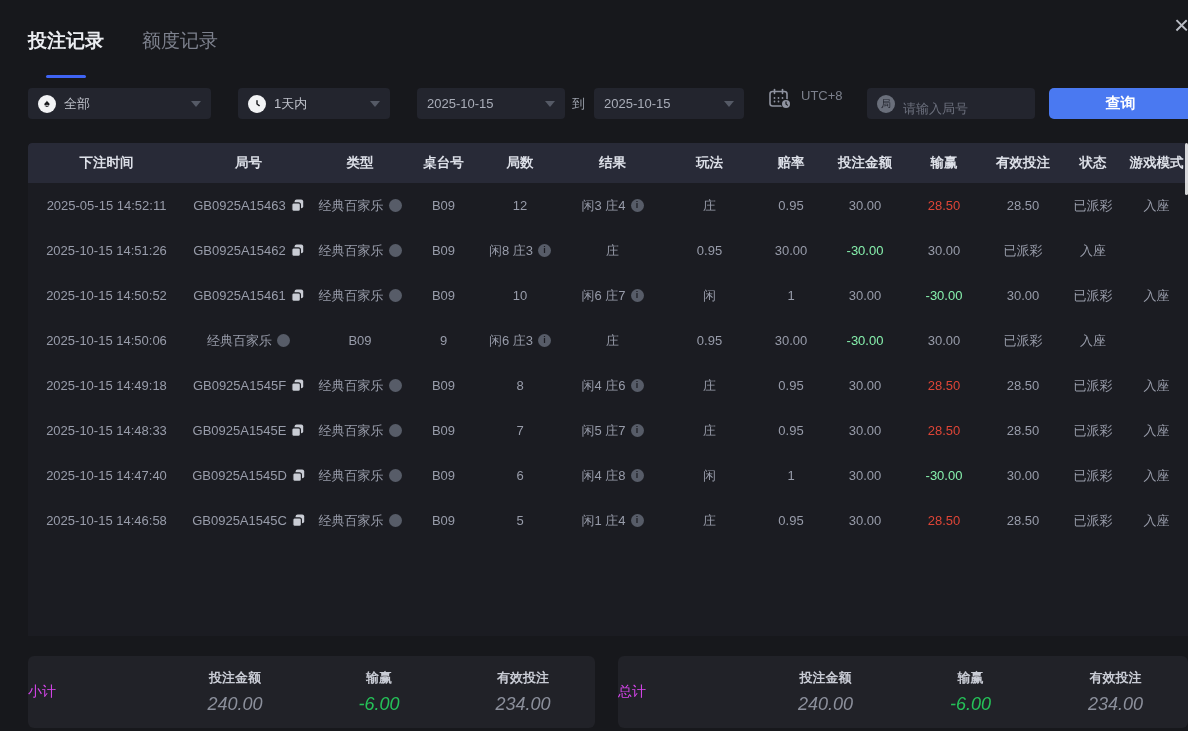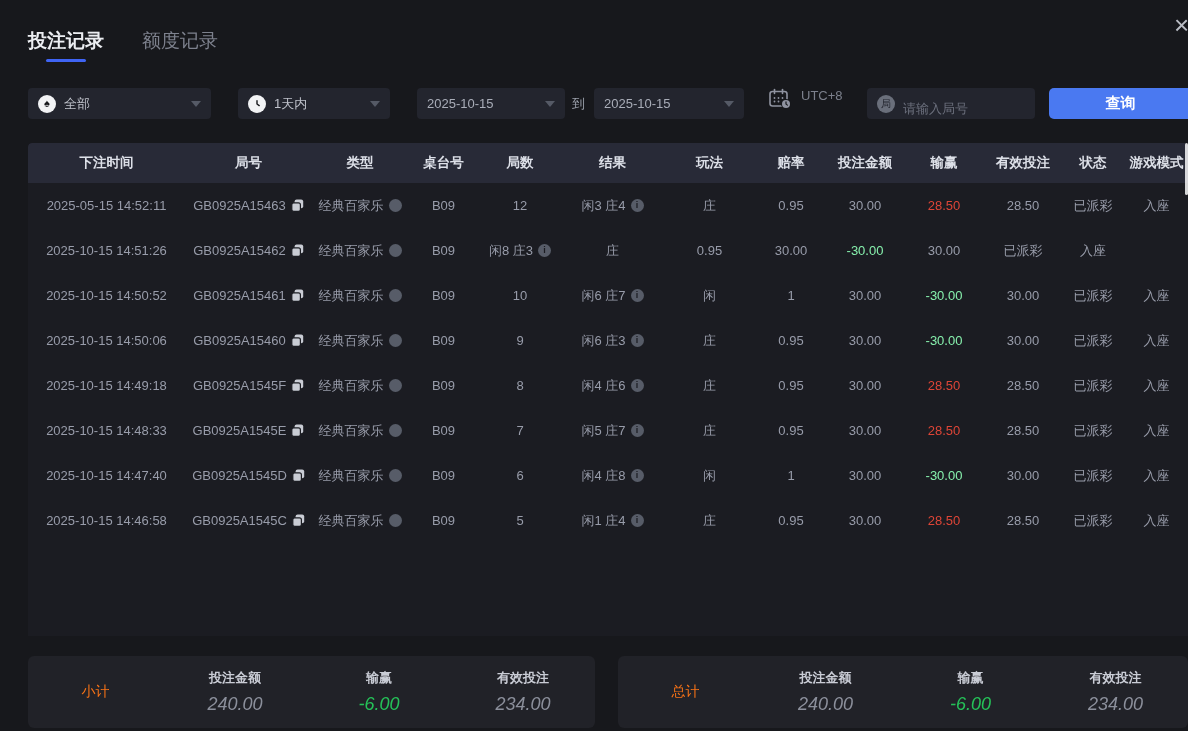--- a/index.html
+++ b/index.html
@@ -6,21 +6,21 @@
   html,body { width:1188px; height:731px; }
   body {
     background:#17181c;
     font-family:"Liberation Sans","DejaVu Sans",sans-serif;
     color:#989caa;
     position:relative;
     overflow:hidden;
   }
   
   .tabs { position:absolute; left:28px; top:28px; display:flex; gap:38px; }
-  .tab { font-size:19px; color:#7d818d; cursor:pointer; position:relative; padding-bottom:8px; }
+  .tab { font-size:19px; color:#7d818d; cursor:pointer; position:relative; padding-bottom:24px; }
   .tab.active { color:#eceef2; font-weight:bold; }
   .tab.active::after {
     content:""; position:absolute; left:50%; transform:translateX(-50%);
     bottom:0; width:40px; height:3px; border-radius:2px; background:#3f64f4;
   }
   .close-x { position:absolute; left:1174px; top:12px; font-size:26px; font-weight:300;
     color:#b9bcc4; cursor:pointer; line-height:1; }
   
   .filter { position:absolute; top:88px; height:31px; background:#23252e; border-radius:4px;
     display:flex; align-items:center; font-size:13px; color:#bfc2cb; }
@@ -67,21 +67,21 @@
   .info-ic { width:13px; height:13px; border-radius:50%; background:#575c68; color:#1b1c22;
     font-size:9px; font-weight:bold; display:inline-flex; align-items:center;
     justify-content:center; cursor:pointer; flex:0 0 auto; line-height:1; }
   .scroll-thumb { position:absolute; left:1185px; top:143px; width:3px; height:52px;
     background:rgba(255,255,255,0.82); border-radius:2px; cursor:pointer; }
   
   .panel { position:absolute; top:656px; height:72px; background:#212228; border-radius:6px;
     display:flex; align-items:center; }
   .panel-sub { left:28px; width:567px; }
   .panel-total { left:618px; width:570px; }
-  .panel .plabel { width:135px; text-align:center; font-size:14px; color:#f97316; }
+  .panel .plabel { width:135px; font-size:14px; color:#d946ef; }
   .stat { flex:1; display:flex; flex-direction:column; align-items:center; gap:7px; }
   .stat .slabel { font-size:13px; font-weight:bold; color:#c9ccd5; }
   .stat .sval { font-size:18px; color:#8b8f9b;font-style:italic; }
   .stat .sval.neg { color:#25c158; }
 </style>
 </head>
 <body>
 
 <div class="tabs">
   <div class="tab active">投注记录</div>
@@ -295,29 +295,20 @@
         </div>
         <div class="td">
           <span>入座</span>
         </div>
       </div>
       <div class="trow">
         <div class="td">
           <span>2025-10-15 14:50:06</span>
         </div>
         <div class="td">
-          <span>GB0925A15460</span>
-          <span class="copy-ic">
-            <svg width="13" height="13" viewBox="0 0 13 13">
-              <rect x="3.6" y="0.6" width="8.6" height="8.6" rx="2" fill="#c9ccd4"></rect>
-              <rect x="0.8" y="3.8" width="8.6" height="8.6" rx="2" fill="#c9ccd4" stroke="#1b1c22" stroke-width="1.2"></rect>
-            </svg>
-          </span>
-        </div>
-        <div class="td">
           <span>经典百家乐</span>
           <span class="badge-dot"></span>
         </div>
         <div class="td">
           <span>B09</span>
         </div>
         <div class="td">
           <span>9</span>
         </div>
         <div class="td">

